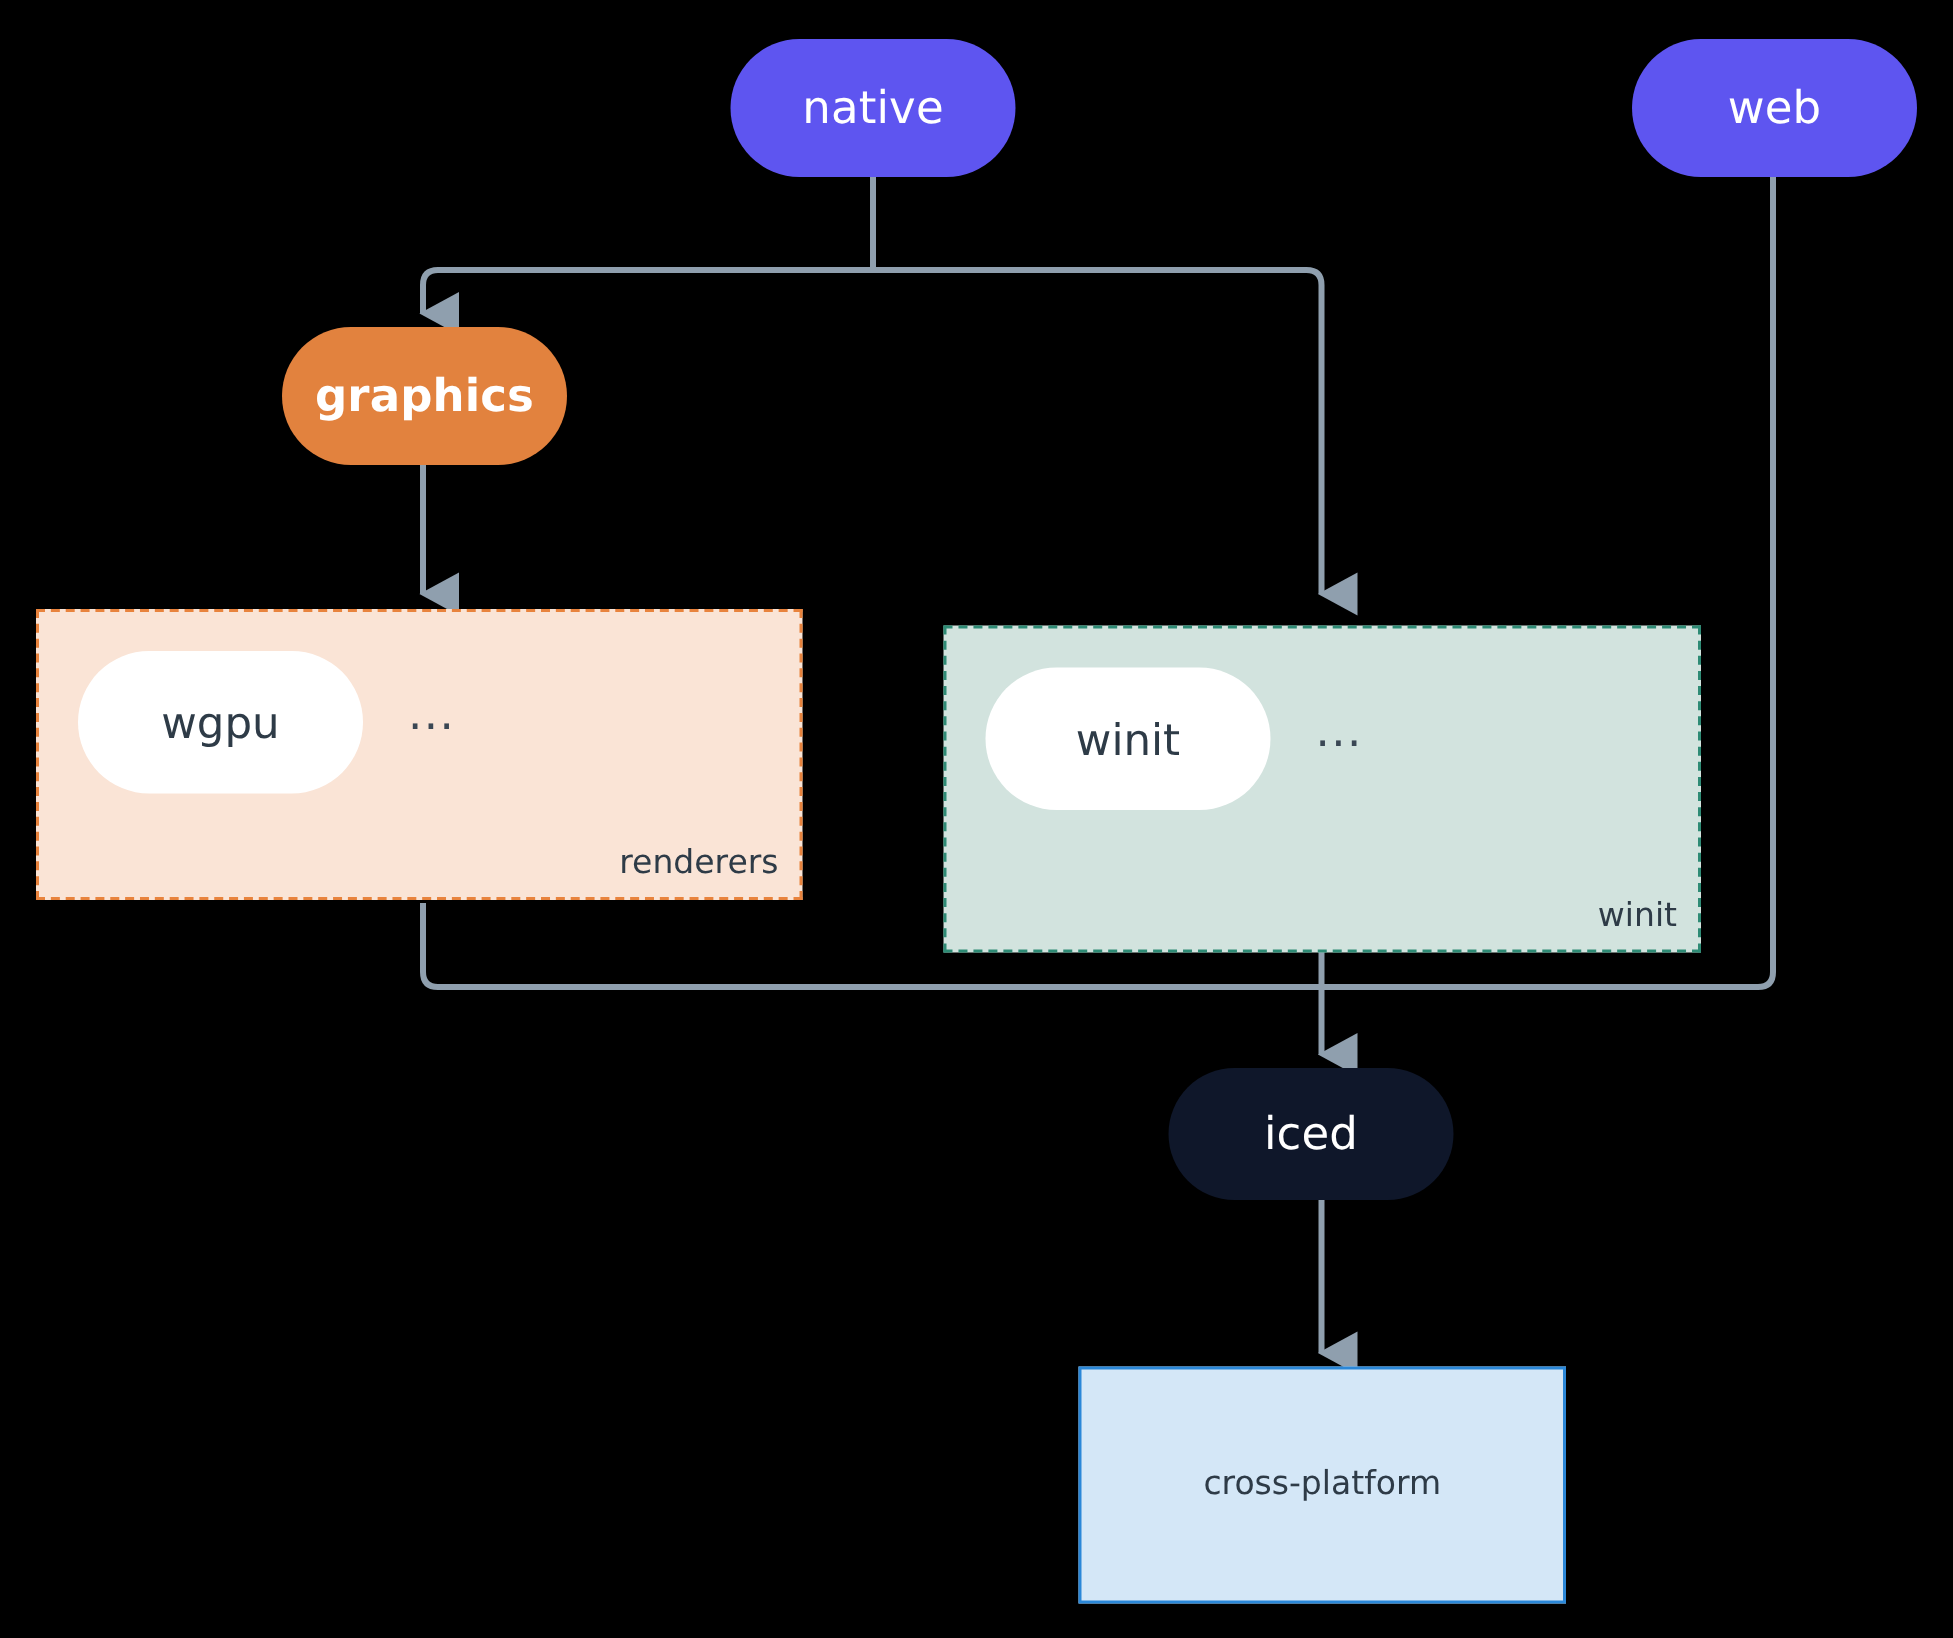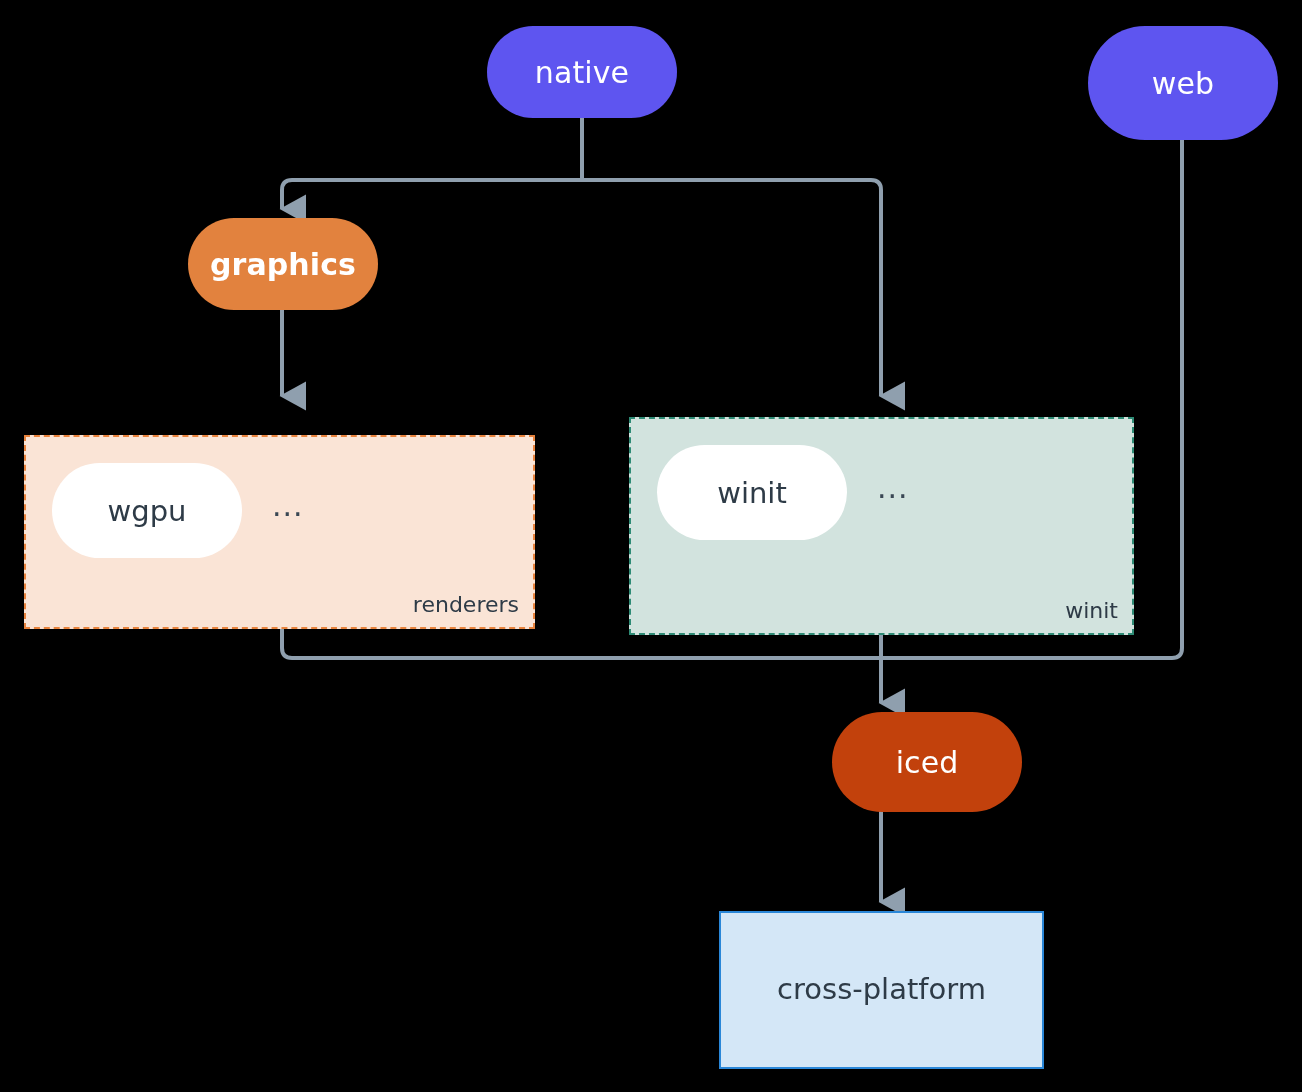--- a/index.html
+++ b/index.html
@@ -41,50 +41,49 @@
     left: 487px;
     top: 26px;
     width: 190px;
     height: 92px;
     background: #5E55F0;
   }
   .node-web {
     left: 1088px;
     top: 26px;
     width: 190px;
-    height: 114px;
+    height: 92px;
     background: #5E55F0;
   }
   .node-graphics {
     left: 188px;
     top: 218px;
     width: 190px;
     height: 92px;
     background: #E2823E;
     font-weight: bold;
   }
   .node-iced {
-    left: 832px;
+    left: 779px;
     top: 712px;
     width: 190px;
-    height: 100px;
-    background: #c2410c;
+    height: 88px;
+    background: #0f172a;
   }
   .group {
     position: absolute;
     box-sizing: border-box;
   }
   .group-renderers {
     left: 24px;
     top: 406px;
     width: 511px;
     height: 194px;
     background: #FAE4D6;
     border: 2px dashed #E8833D;
-    margin-top: 29px;
   }
   .group-shells {
     left: 629px;
     top: 417px;
     width: 505px;
     height: 218px;
     background: #D2E3DE;
     border: 2px dashed #2E8B75;
   }
   .group-items {
@@ -122,21 +121,21 @@
     text-align: right;
   }
   .node-app {
     left: 719px;
     top: 911px;
     width: 325px;
     height: 158px;
     background: #D4E7F7;
     border: 2px solid #2A87D8;
     color: #2E3B47;
-    font-size: 29px;
+    font-size: 22px;
     line-height: 1.65;
     flex-direction: column;
   }
 </style>
 </head>
 <body>
 
 <div id="canvas">
 
   <svg id="edges" viewBox="0 0 1302 1092">

